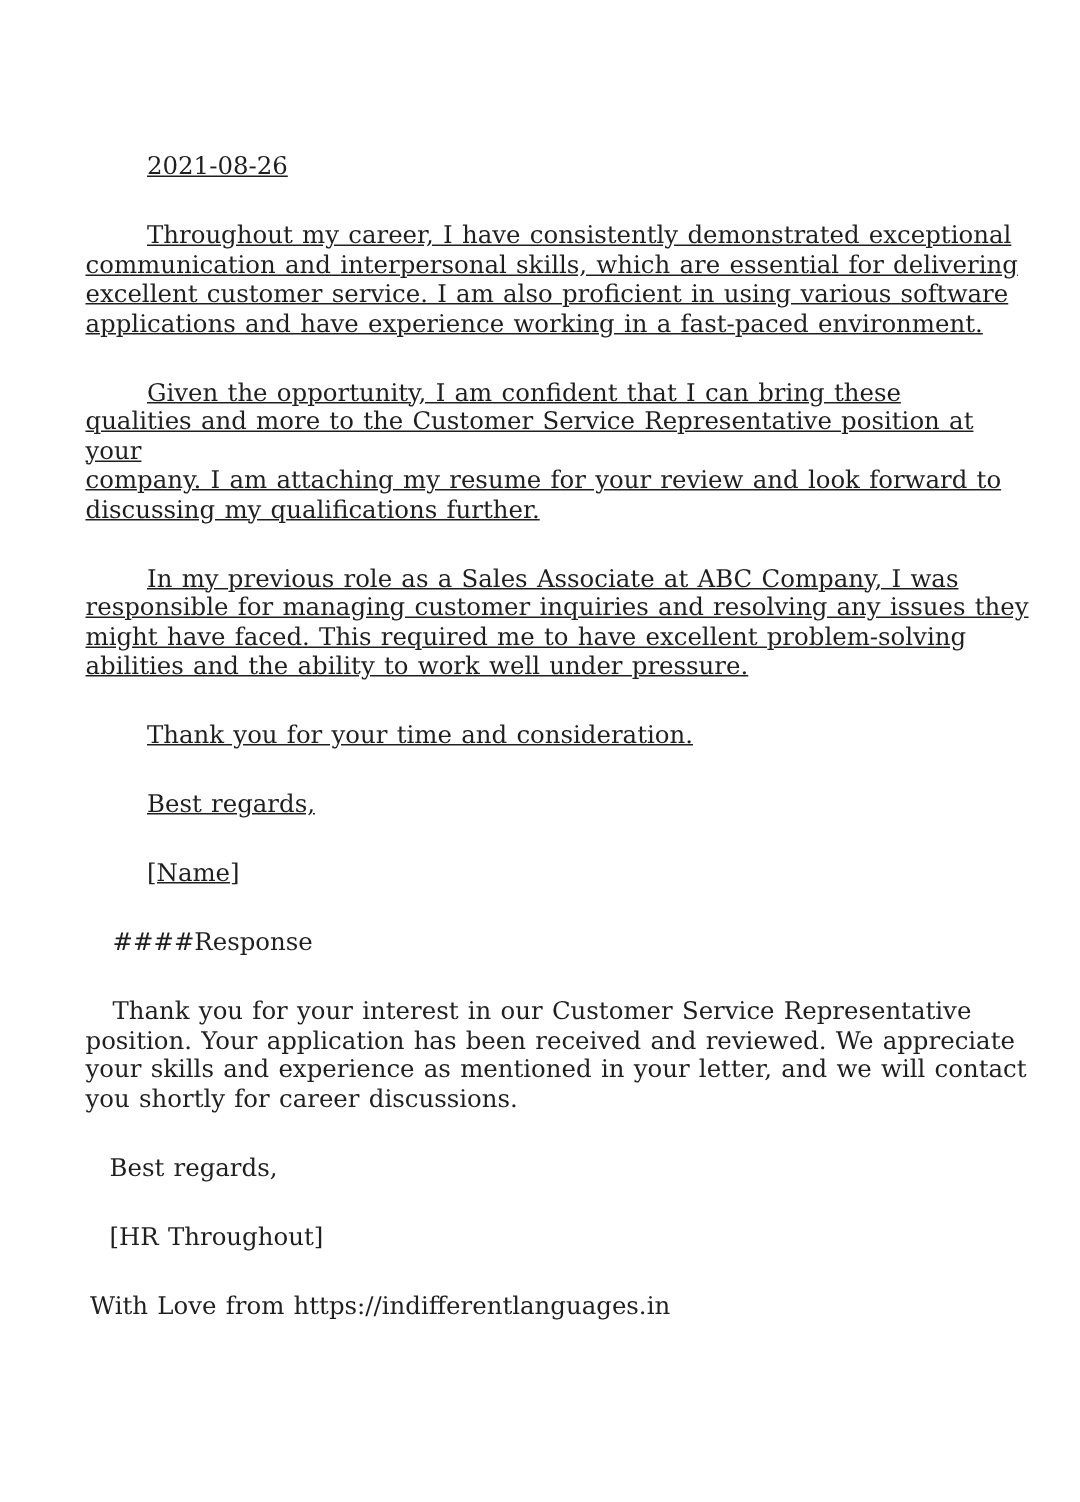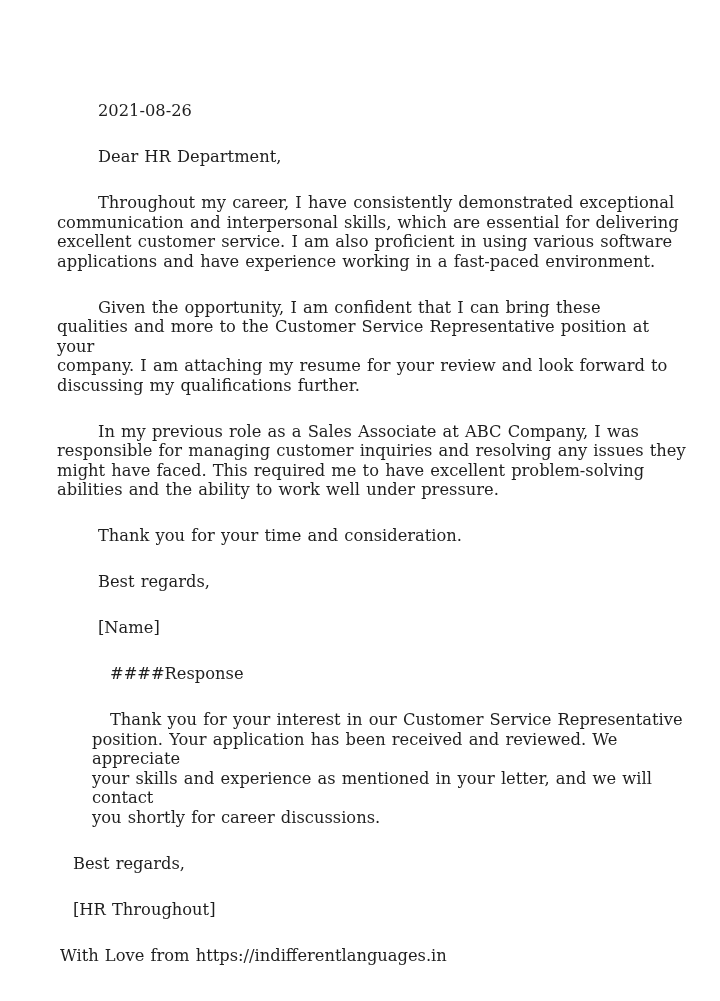--- a/index.html
+++ b/index.html
@@ -21,33 +21,32 @@
     padding: 101px 30px 0 57px;
     font-size: 16.3px;
     line-height: 19.5px;
     background: #ffffff;
   }
   .block {
     margin: 0 0 26.5px 0;
     white-space: pre-line;
     word-spacing: 1px;
   }
-  .indent-lg { text-indent: 41px; }
-  .indent-md { text-indent: 18px; margin-left: 35px; }
+  .indent-lg { text-indent: 41px; text-decoration: underline; }
+  .indent-md { text-indent: 18px; }
   .indent-sm { text-indent: 16px; }
   .indent-xs { text-indent: 3px; }
 </style>
 </head>
 <body>
 
 <div class="doc">
 
   <div class="block indent-lg">2021-08-26</div>
 
-  <div class="block indent-lg">Dear HR Department,</div>
 
 
   <div class="block indent-lg">Throughout my career, I have consistently demonstrated exceptional
 communication and interpersonal skills, which are essential for delivering
 excellent customer service. I am also proficient in using various software
 applications and have experience working in a fast-paced environment.</div>
 
   <div class="block indent-lg">Given the opportunity, I am confident that I can bring these
 qualities and more to the Customer Service Representative position at your
 company. I am attaching my resume for your review and look forward to

